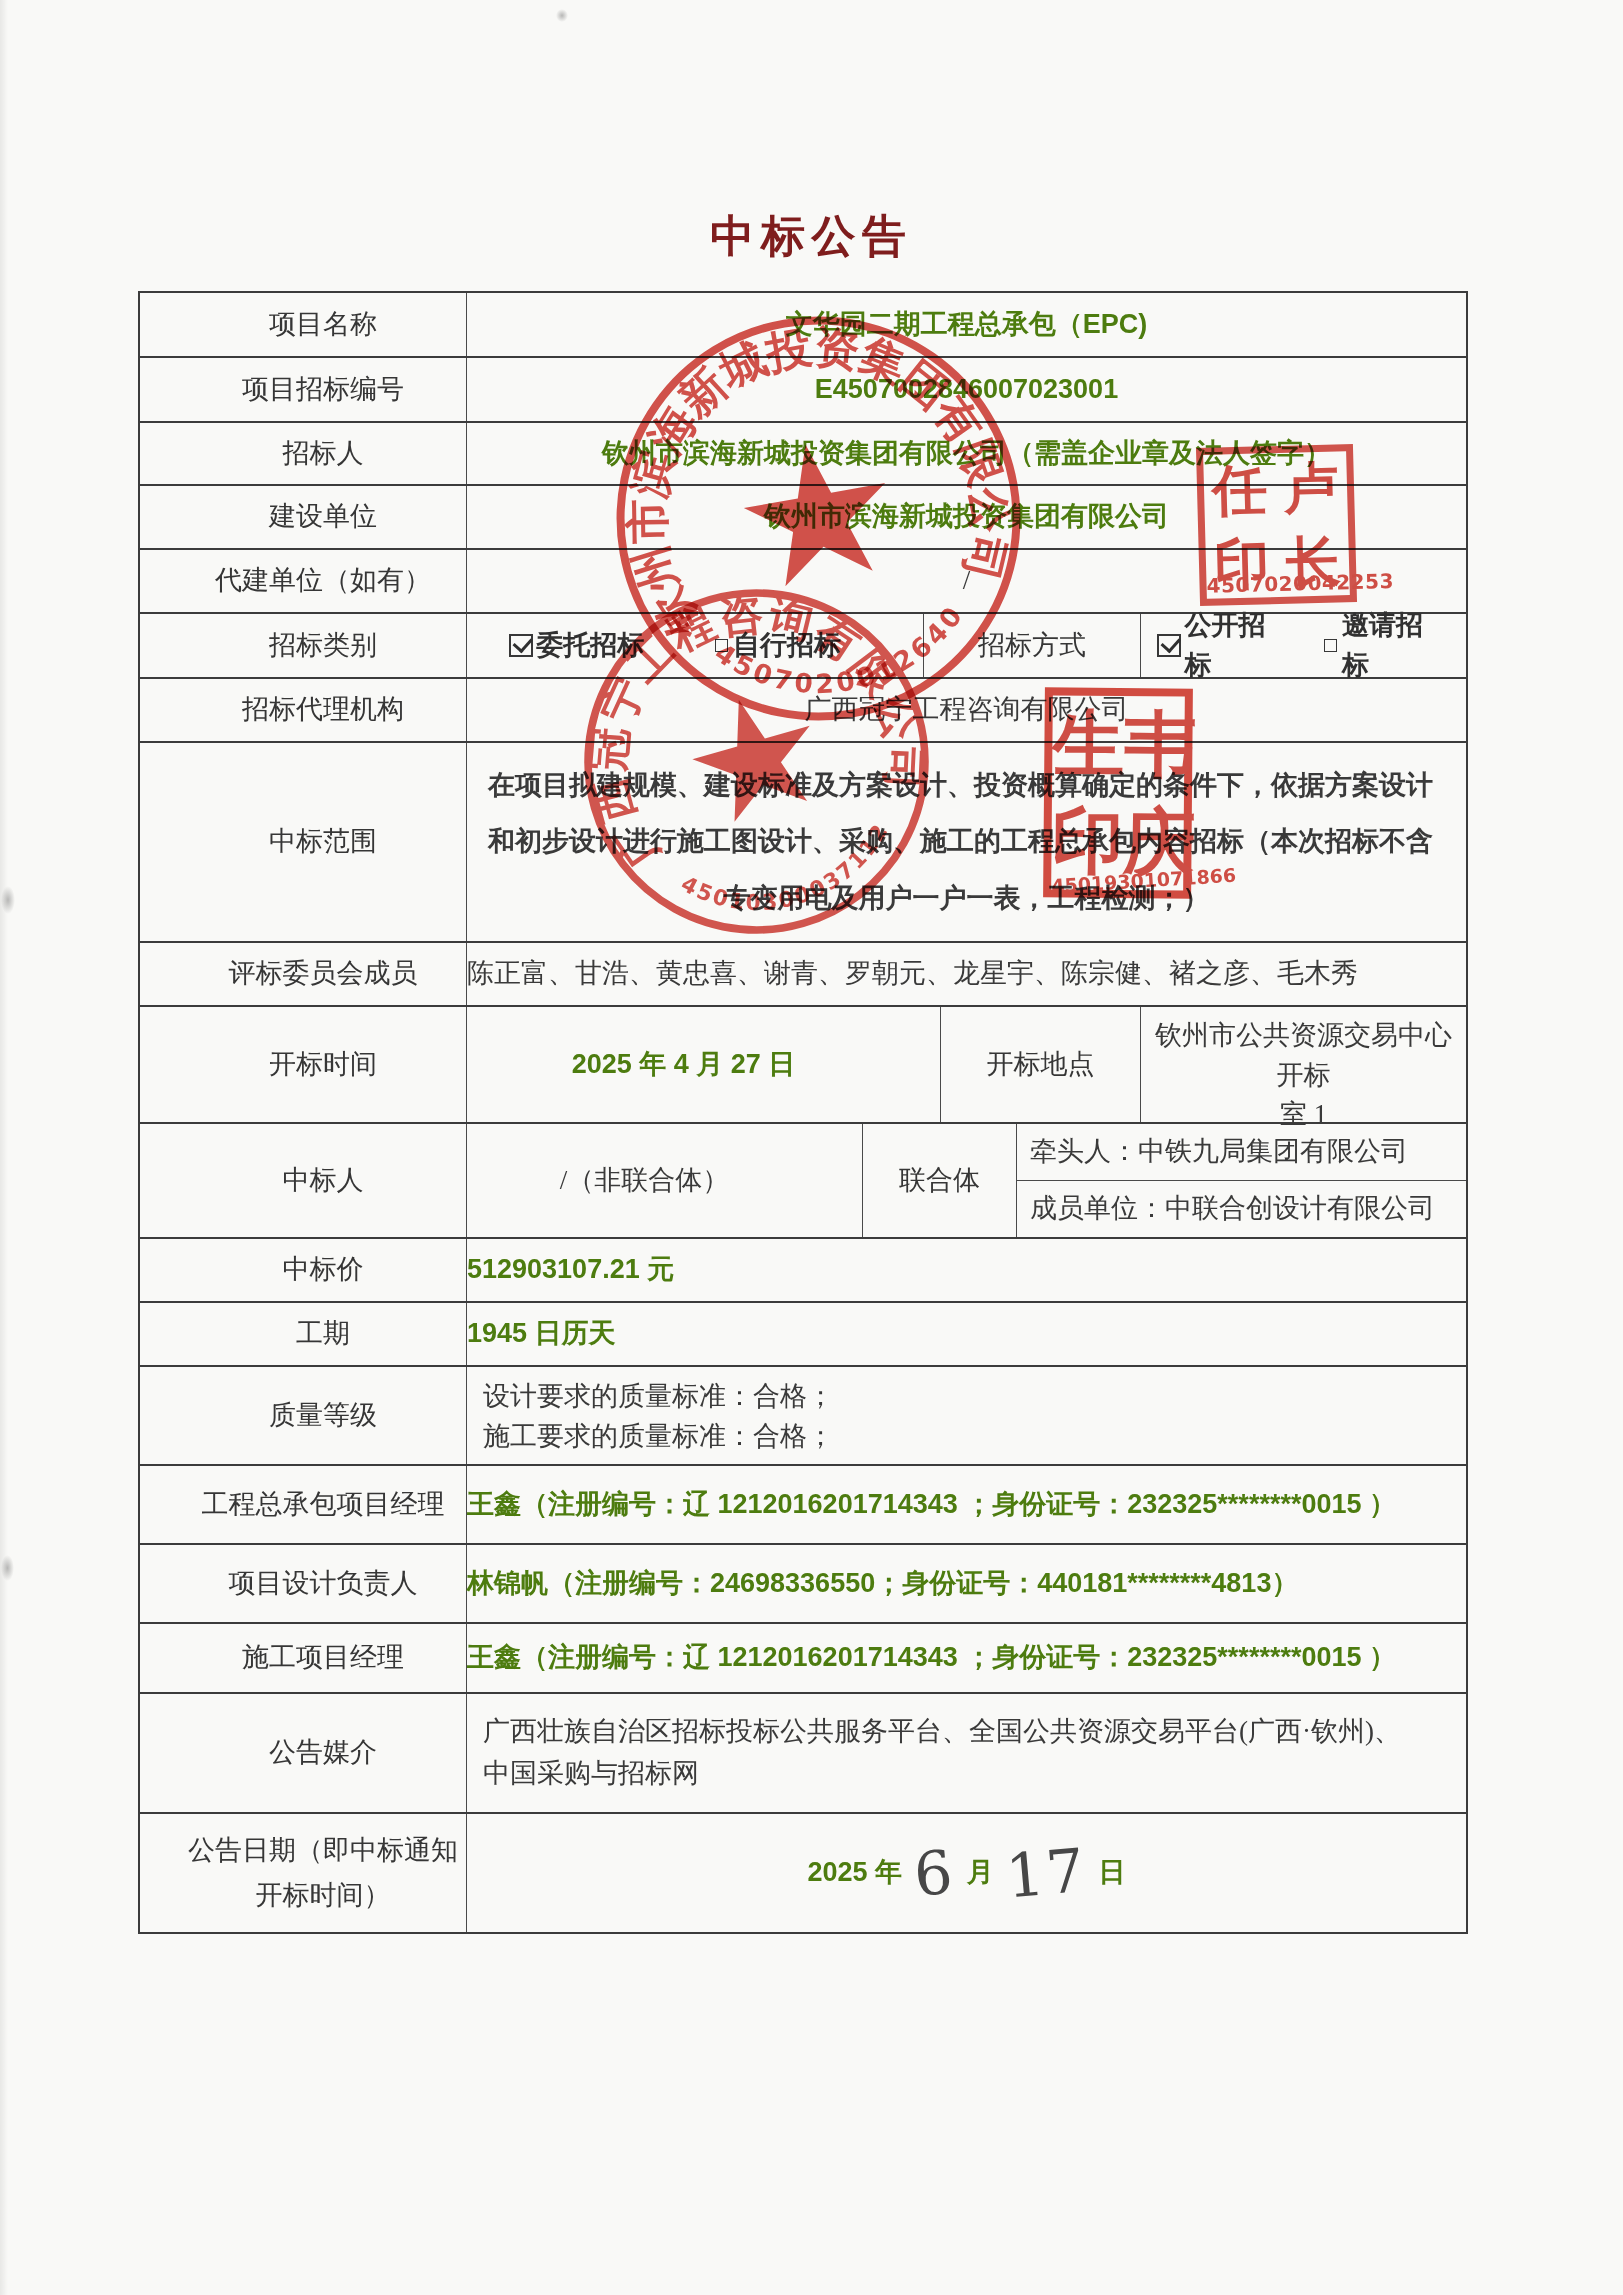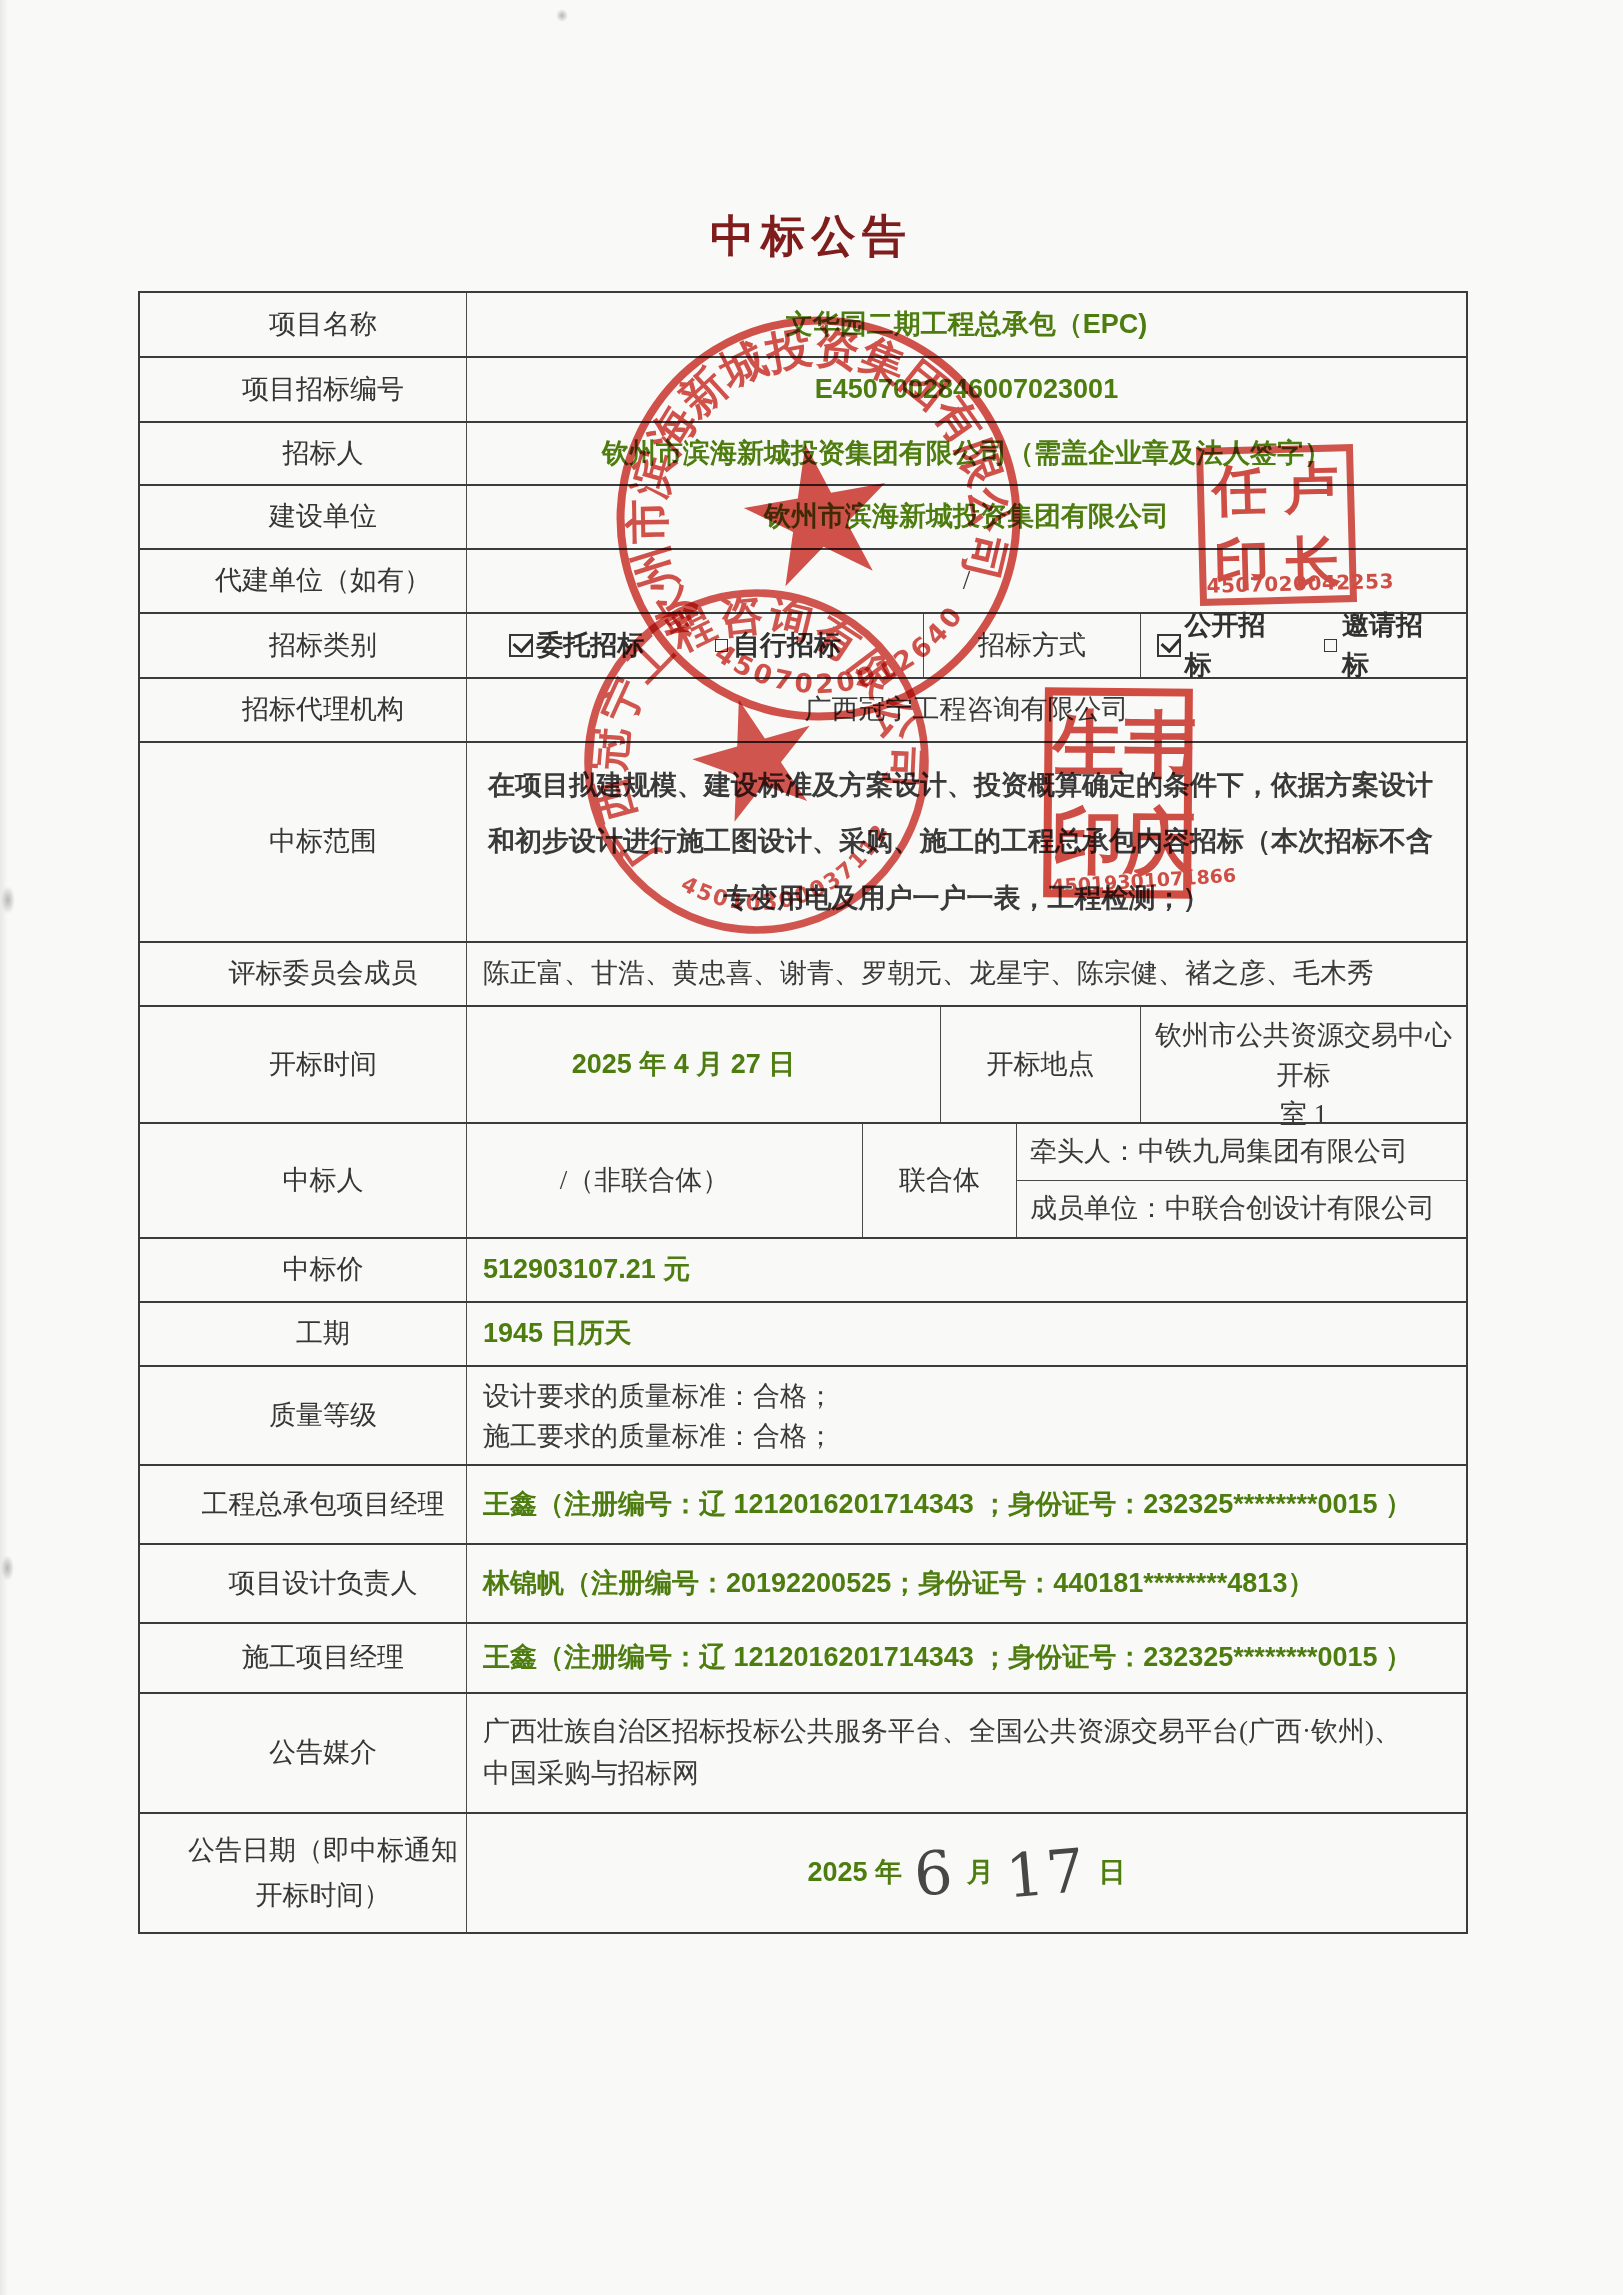--- a/index.html
+++ b/index.html
@@ -25,21 +25,21 @@
   .row{display:flex;border-top:2.4px solid #3c3c3c;}
   .row:first-child{border-top:none;}
   .cell{box-sizing:border-box;border-left:1.9px solid #4a4a4a;
     display:flex;align-items:center;justify-content:center;
     font-size:27px;line-height:1.45;}
   .cell:first-child{border-left:none;}
   .label{width:286px;flex:none;text-align:center;font-weight:500;color:#363636;
     flex-direction:column;padding:0 4.7px;margin-left:40px;}
   .val{flex:1;min-width:0;}
   .bold{font-weight:700;font-family:"Liberation Sans","DejaVu Sans",sans-serif;color:#4d7c0f;}
-  .left{justify-content:flex-start;text-align:left;padding-left:16px;padding-right:14px;}
+  .left{justify-content:flex-start;text-align:left;padding-right:14px;}
   .col{flex-direction:column;align-items:stretch;justify-content:space-around;}
   .ctr{text-align:center;}
   .w884{width:417px;flex:none;gap:39px;}
   .w460{width:217px;flex:none;}
   .w920{width:434px;flex:none;}
   .w424{width:200px;flex:none;}
   .w756{width:356px;flex:none;}
   .w327{width:154px;flex:none;}
   .stack{flex-direction:column;align-items:stretch;padding:0;}
   .substack{flex:1;display:flex;align-items:center;justify-content:flex-start;
@@ -269,21 +269,21 @@
     <div class="cell val bold left">
         <span>王鑫（注册编号：辽 1212016201714343 ；身份证号：232325********0015 ）</span>
       </div>
   </div>
 
   <div class="row" style="height:77px">
     <div class="cell label">
         <span>项目设计负责人</span>
       </div>
     <div class="cell val bold left">
-        <span>林锦帆（注册编号：20192200525；身份证号：440181********4813）</span>
+        <span>林锦帆（注册编号：24698336550；身份证号：440181********4813）</span>
       </div>
   </div>
 
   <div class="row" style="height:68px">
     <div class="cell label">
         <span>施工项目经理</span>
       </div>
     <div class="cell val bold left">
         <span>王鑫（注册编号：辽 1212016201714343 ；身份证号：232325********0015 ）</span>
       </div>

